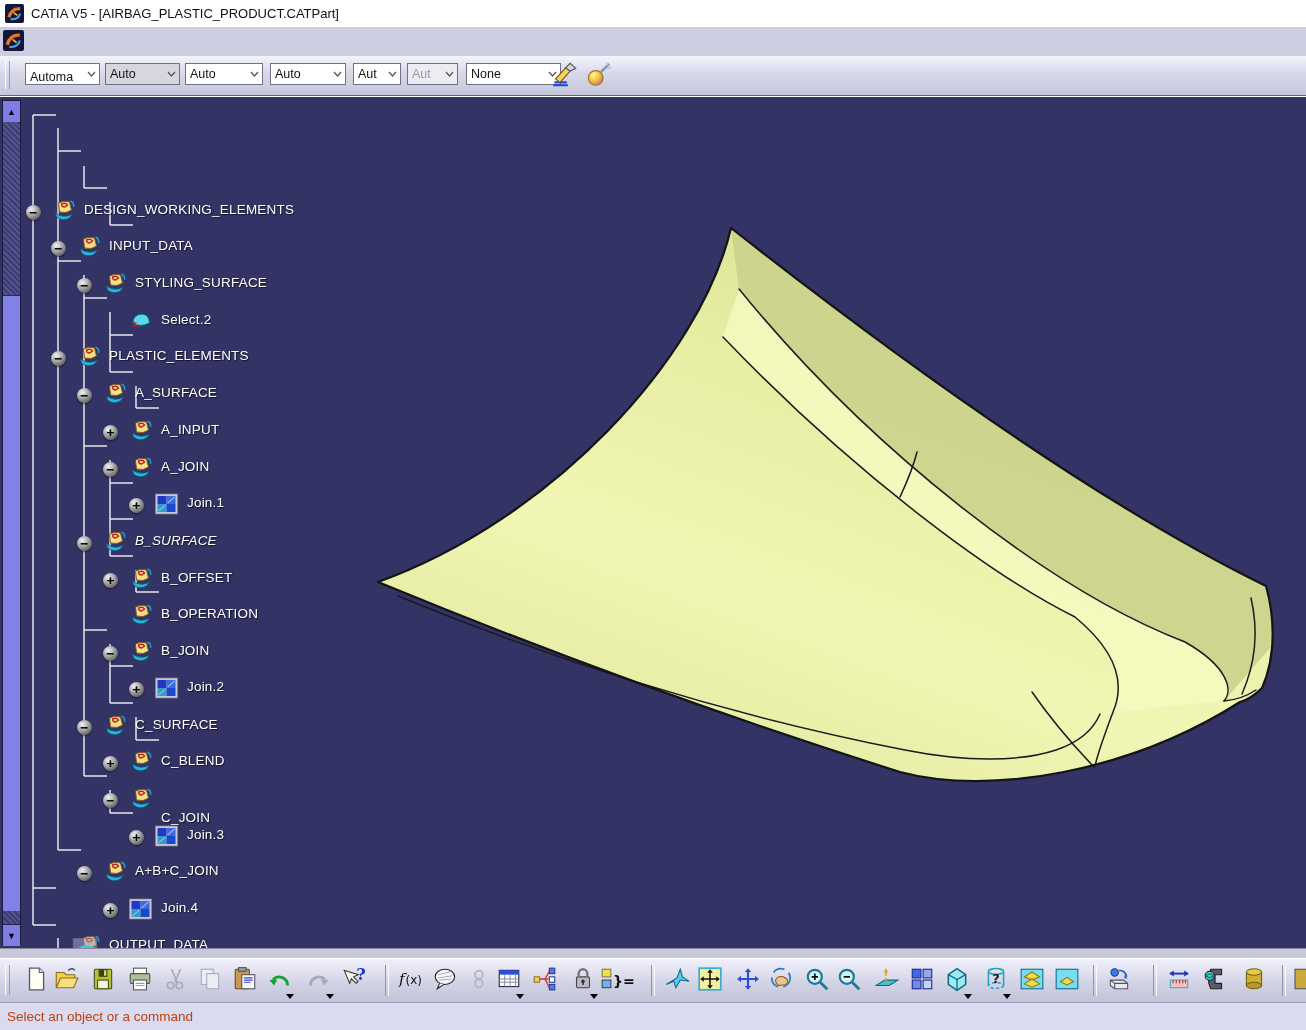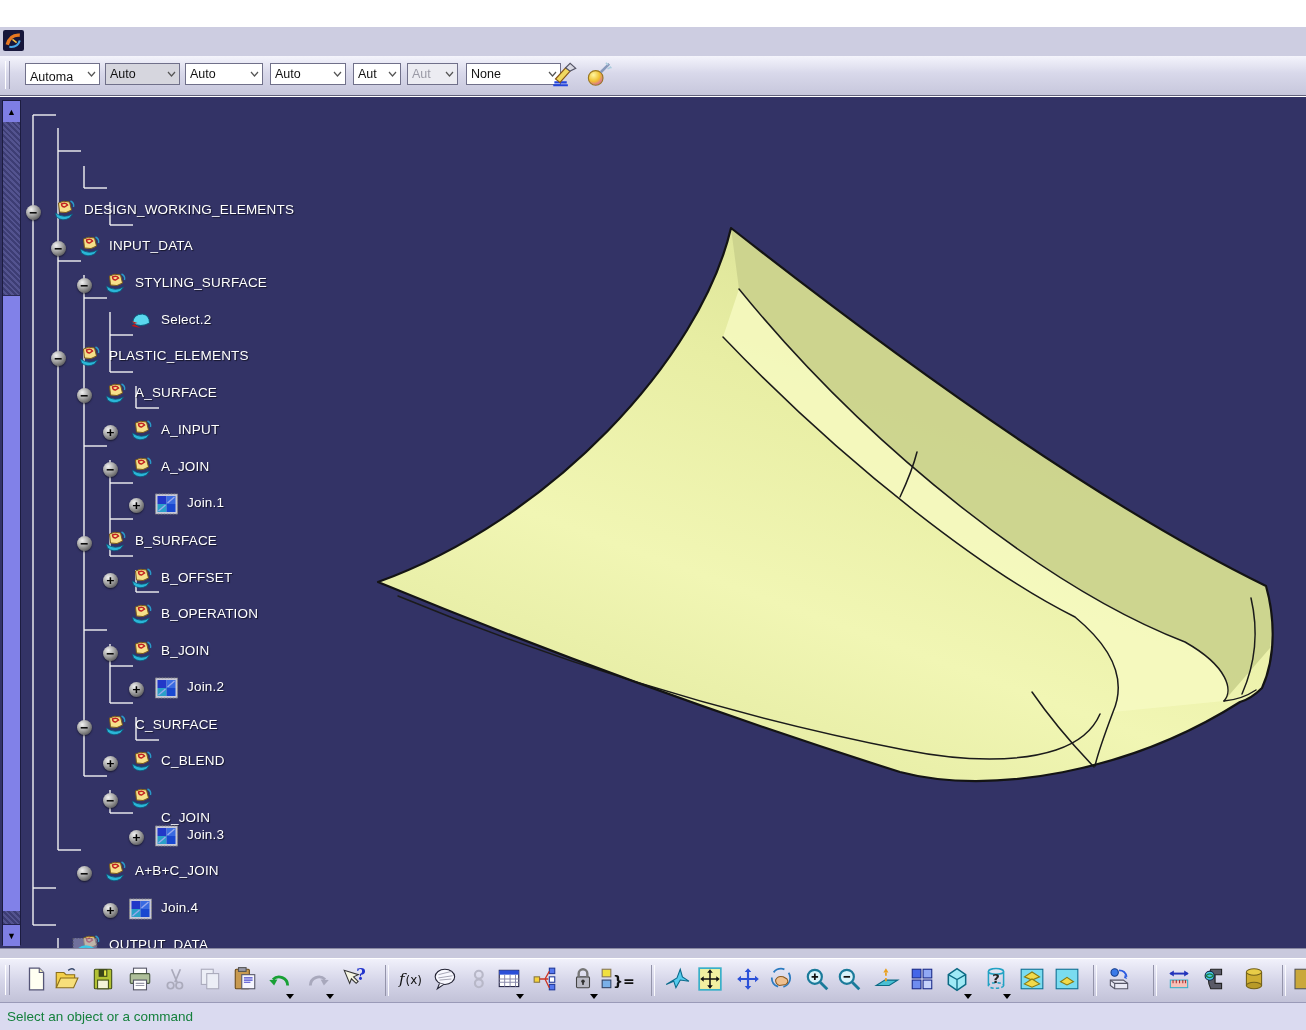--- a/index.html
+++ b/index.html
@@ -69,27 +69,38 @@
   #bottombar .grip{left:5px;top:6px;height:30px;}
   .tool{position:absolute;top:7px;width:26px;height:26px;}
   .tool svg{width:26px;height:26px;overflow:visible;}
   .tsep{position:absolute;top:6px;height:31px;width:2px;border-left:1px solid #9494aa;border-right:1px solid #fafafd;}
   .dd{position:absolute;width:0;height:0;border-left:4px solid transparent;border-right:4px solid transparent;
       border-top:5px solid #000;}
 
   
   #statusbar{position:absolute;left:0;top:1002px;width:100%;height:28px;background:#dadaf0;
              border-top:1px solid #9a9ab8;display:flex;align-items:center;padding-left:7px;
-             box-sizing:border-box;font-size:13.5px;color:#15803d;}
+             box-sizing:border-box;font-size:13.5px;color:#c2410c;}
 </style>
 </head>
 <body>
 
 <div id="app">
 
+  <div id="titlebar">
+    <span style="line-height:0">
+      <svg width="19" height="19" viewBox="0 0 20 20">
+          <rect width="20" height="20" rx="2" fill="#16163a"></rect>
+          <path d="M4 14Q7 4 16 5" stroke="#e87820" stroke-width="3.2" fill="none"></path>
+          <path d="M6 16q8 1 10-6" stroke="#4aa8e8" stroke-width="2" fill="none"></path>
+          <path d="M9 9l4 3" stroke="#f6c040" stroke-width="1.6"></path>
+        </svg>
+    </span>
+    <span class="ttext">CATIA V5 - [AIRBAG_PLASTIC_PRODUCT.CATPart]</span>
+  </div>
 
   <div id="menubar">
     <span id="menu-doc-icon" style="line-height:0">
       <svg width="21" height="21" viewBox="0 0 20 20">
           <rect width="20" height="20" rx="2" fill="#16163a"></rect>
           <path d="M4 14Q7 4 16 5" stroke="#e87820" stroke-width="3.2" fill="none"></path>
           <path d="M6 16q8 1 10-6" stroke="#4aa8e8" stroke-width="2" fill="none"></path>
           <path d="M9 9l4 3" stroke="#f6c040" stroke-width="1.6"></path>
         </svg>
     </span>
@@ -331,21 +342,21 @@
         <div class="tlabel" style="left: 187px; top: 398px;">Join.1</div>
         <div class="sphere" style="left: 77px; top: 439px;">
           <span>−</span>
         </div>
         <span class="ticon" style="left: 102px; top: 434px;"><svg width="27" height="24" viewBox="0 0 26 24">
             <path d="M7 3q5-3 11-1l2 8q-5 4-12 2z" fill="#f6e08a" stroke="#7a5a18"></path>
             <path d="M10 4q4-2 6 1l-3 2q-3 0-3-3z" fill="none" stroke="#c22222" stroke-width="1.4"></path>
             <path d="M4 13q8 6 17 1l-3 4q-7 4-13-1z" fill="#2ab6d8" stroke="#0a5a7a" stroke-width="0.8"></path>
             <path d="M19 1q4 2 3 6" fill="none" stroke="#2a9ac8" stroke-width="1.4"></path>
           </svg></span>
-        <div class="tlabel" style="left: 135px; top: 436px;">B_SURFACE</div>
+        <div class="tlabel" style="left: 135px; top: 436px; font-style: italic;">B_SURFACE</div>
         <div class="sphere" style="left: 103px; top: 476px;">
           <span>+</span>
         </div>
         <span class="ticon" style="left: 128px; top: 471px;"><svg width="27" height="24" viewBox="0 0 26 24">
             <path d="M7 3q5-3 11-1l2 8q-5 4-12 2z" fill="#f6e08a" stroke="#7a5a18"></path>
             <path d="M10 4q4-2 6 1l-3 2q-3 0-3-3z" fill="none" stroke="#c22222" stroke-width="1.4"></path>
             <path d="M4 13q8 6 17 1l-3 4q-7 4-13-1z" fill="#2ab6d8" stroke="#0a5a7a" stroke-width="0.8"></path>
             <path d="M19 1q4 2 3 6" fill="none" stroke="#2a9ac8" stroke-width="1.4"></path>
           </svg></span>
         <div class="tlabel" style="left: 161px; top: 473px;">B_OFFSET</div>

